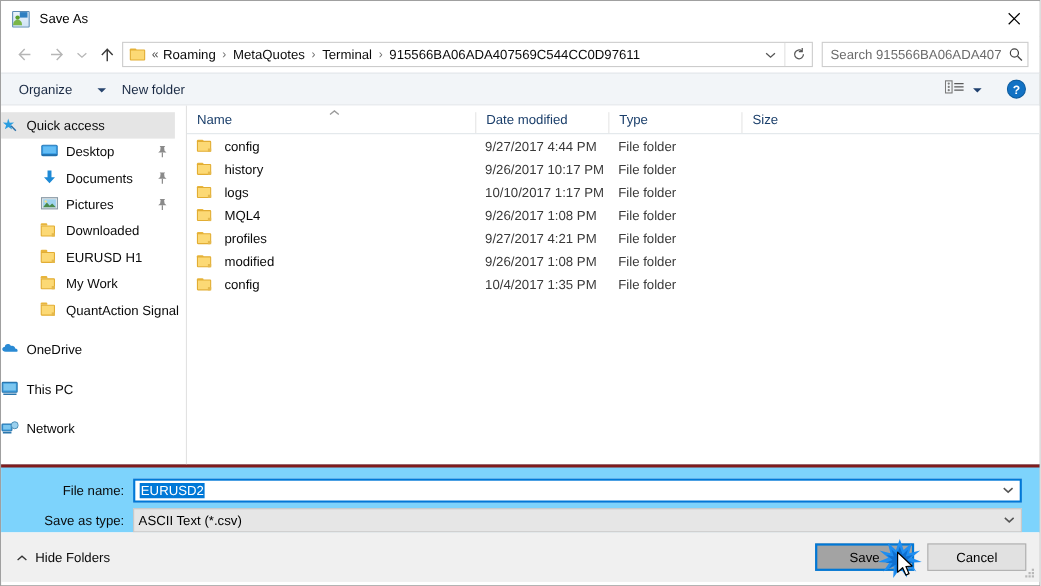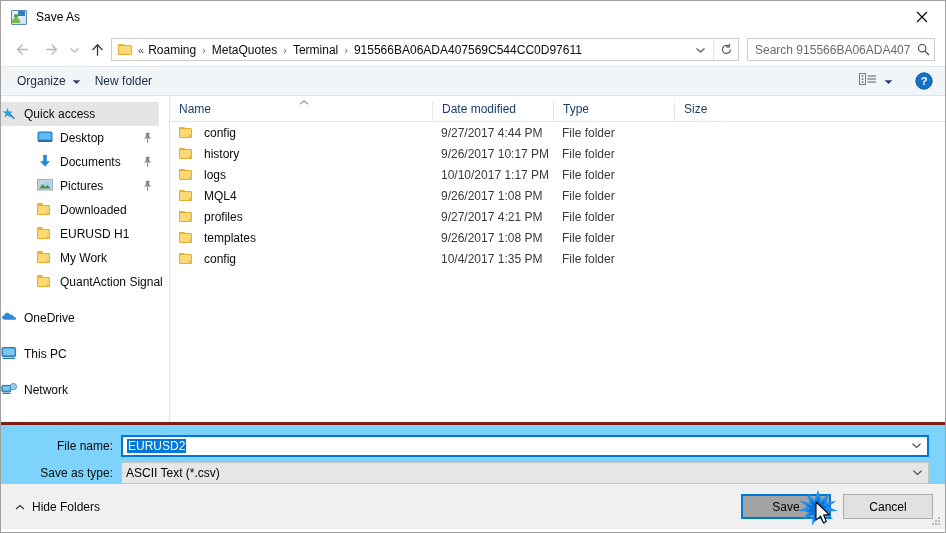--- a/index.html
+++ b/index.html
@@ -46,21 +46,21 @@
   .searchbox{width:188px;height:23px;margin-left:8px;border:1px solid #cccccc;background:#fff;
      display:flex;align-items:center;box-sizing:border-box;flex:0 0 auto;}
   .searchbox input{border:0;outline:0;flex:1 1 auto;font-size:12px;font-family:inherit;
      color:#000;padding:0 2px 0 7px;min-width:0;background:transparent;}
   .searchbox input::placeholder{color:#6b6b6b;opacity:1;}
   .search-icon{width:22px;display:flex;align-items:center;justify-content:center;flex:0 0 auto;}
 
   
   .toolbar{height:30px;background:#f2f5f8;border-top:1px solid #e3e7ea;border-bottom:1px solid #dfe3e6;
      display:flex;align-items:center;padding:0 8px 0 14px;box-sizing:border-box;}
-  .tb-item{font-size:12px;color:#1b2b45;display:flex;align-items:center;height:22px;padding:0 7px;}
+  .tb-item{font-size:12px;color:#1b2b45;display:flex;align-items:center;height:22px;padding:0 7px;gap:16px;}
   .tb-item.first{padding-left:2px;}
   .tb-caret{margin-left:6px;}
   .tb-spacer{flex:1 1 auto;}
   .tb-right{display:flex;align-items:center;gap:0px;}
   .viewbtn{display:flex;align-items:center;height:22px;padding:0 4px;}
   .helpbtn{width:26px;height:22px;display:flex;align-items:center;justify-content:center;margin-left:14px;}
 
   
   .content{display:flex;height:326px;}
   .sidebar{width:169px;flex:0 0 auto;background:#fff;border-right:1px solid #e2e2e2;
@@ -455,21 +455,21 @@
           <div class="cell" style="width:121px;color:#3a3a3a">File folder</div>
           <div class="cell" style="width:79px;color:#3a3a3a"></div>
         </div>
         <div class="row">
           <div class="cell-name" style="width:262px">
             <span class="folder">
                 <span class="tab"></span>
                 <span class="body"></span>
                 <span class="fold"></span>
               </span>
-            <span>templates</span>
+            <span>modified</span>
           </div>
           <div class="cell" style="width:121px;color:#3a3a3a">9/26/2017 1:08 PM</div>
           <div class="cell" style="width:121px;color:#3a3a3a">File folder</div>
           <div class="cell" style="width:79px;color:#3a3a3a"></div>
         </div>
         <div class="row">
           <div class="cell-name" style="width:262px">
             <span class="folder">
                 <span class="tab"></span>
                 <span class="body"></span>

